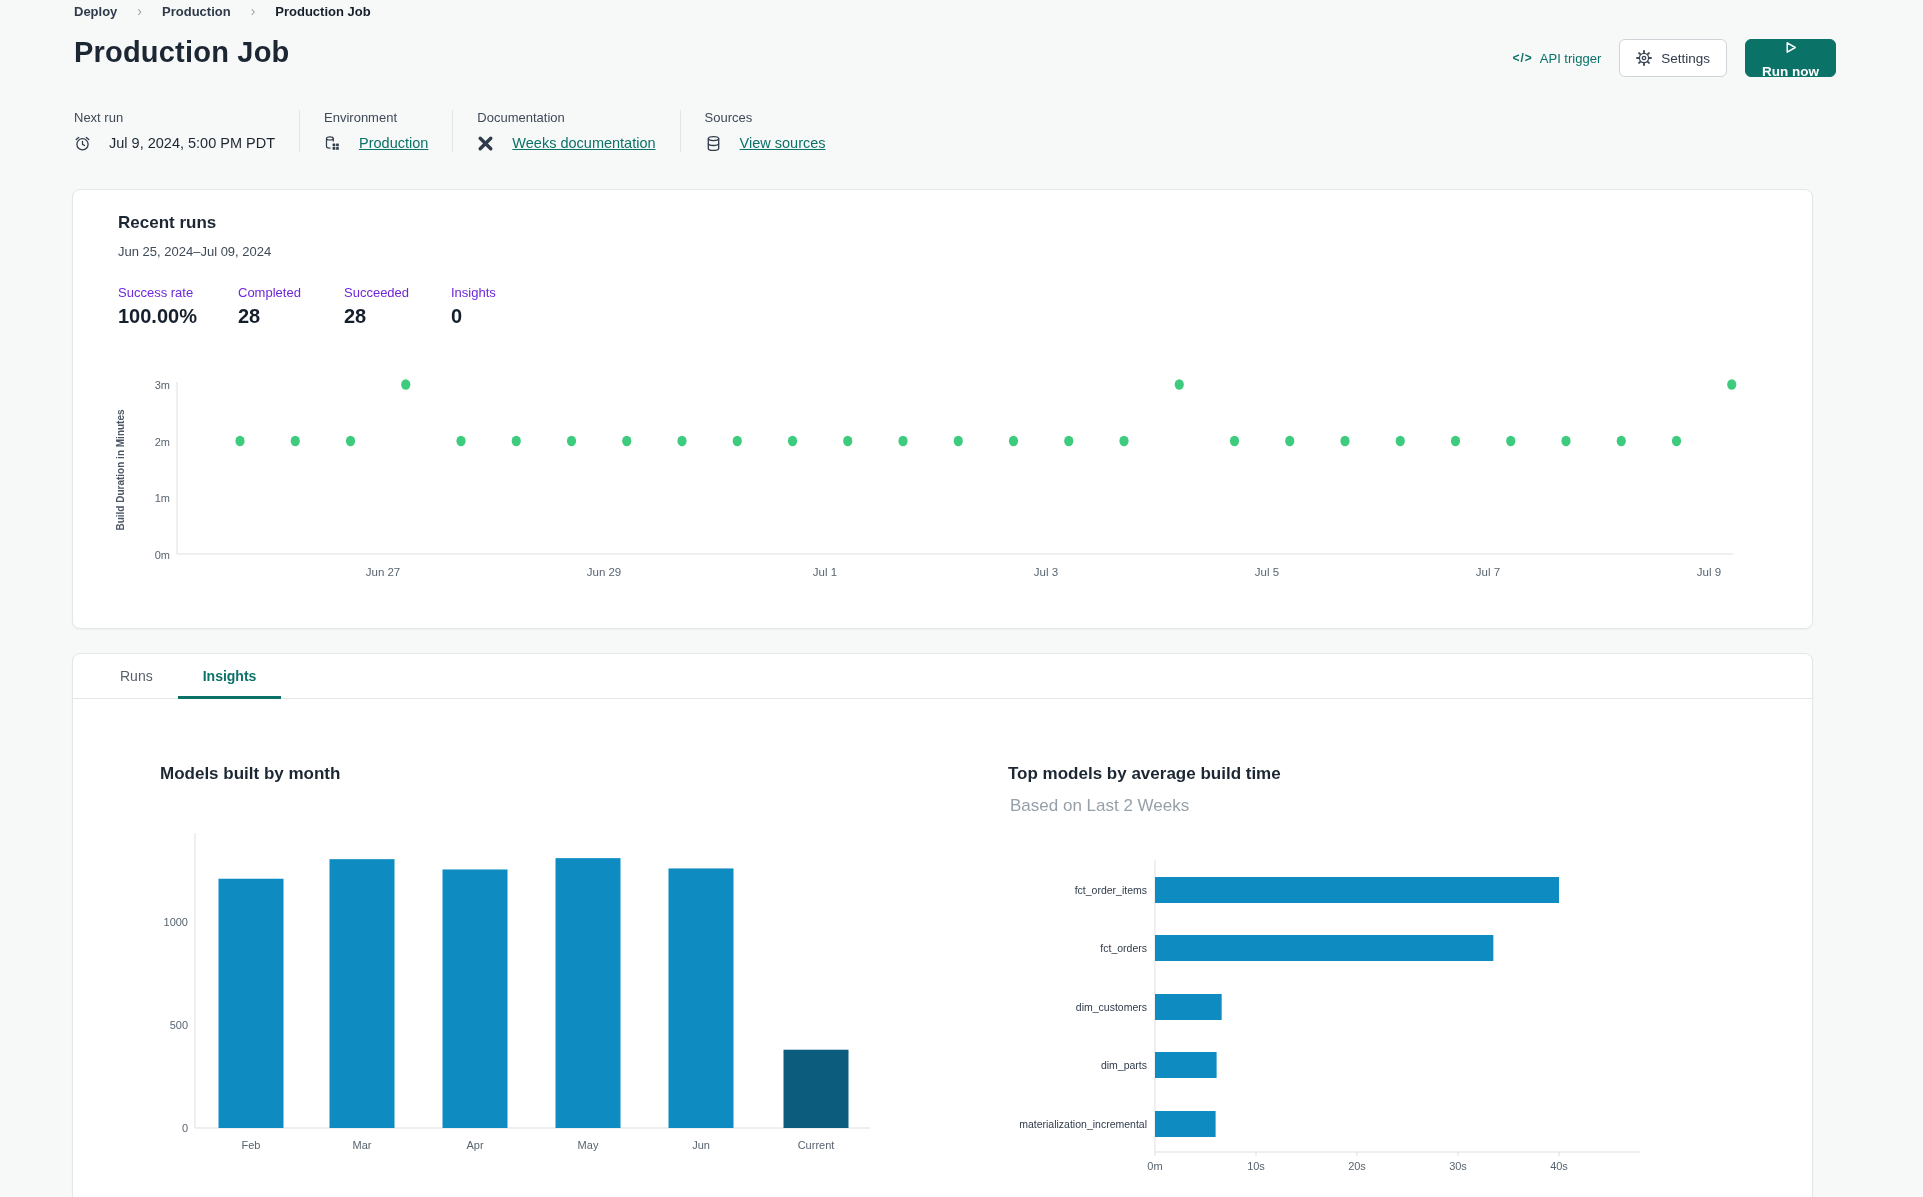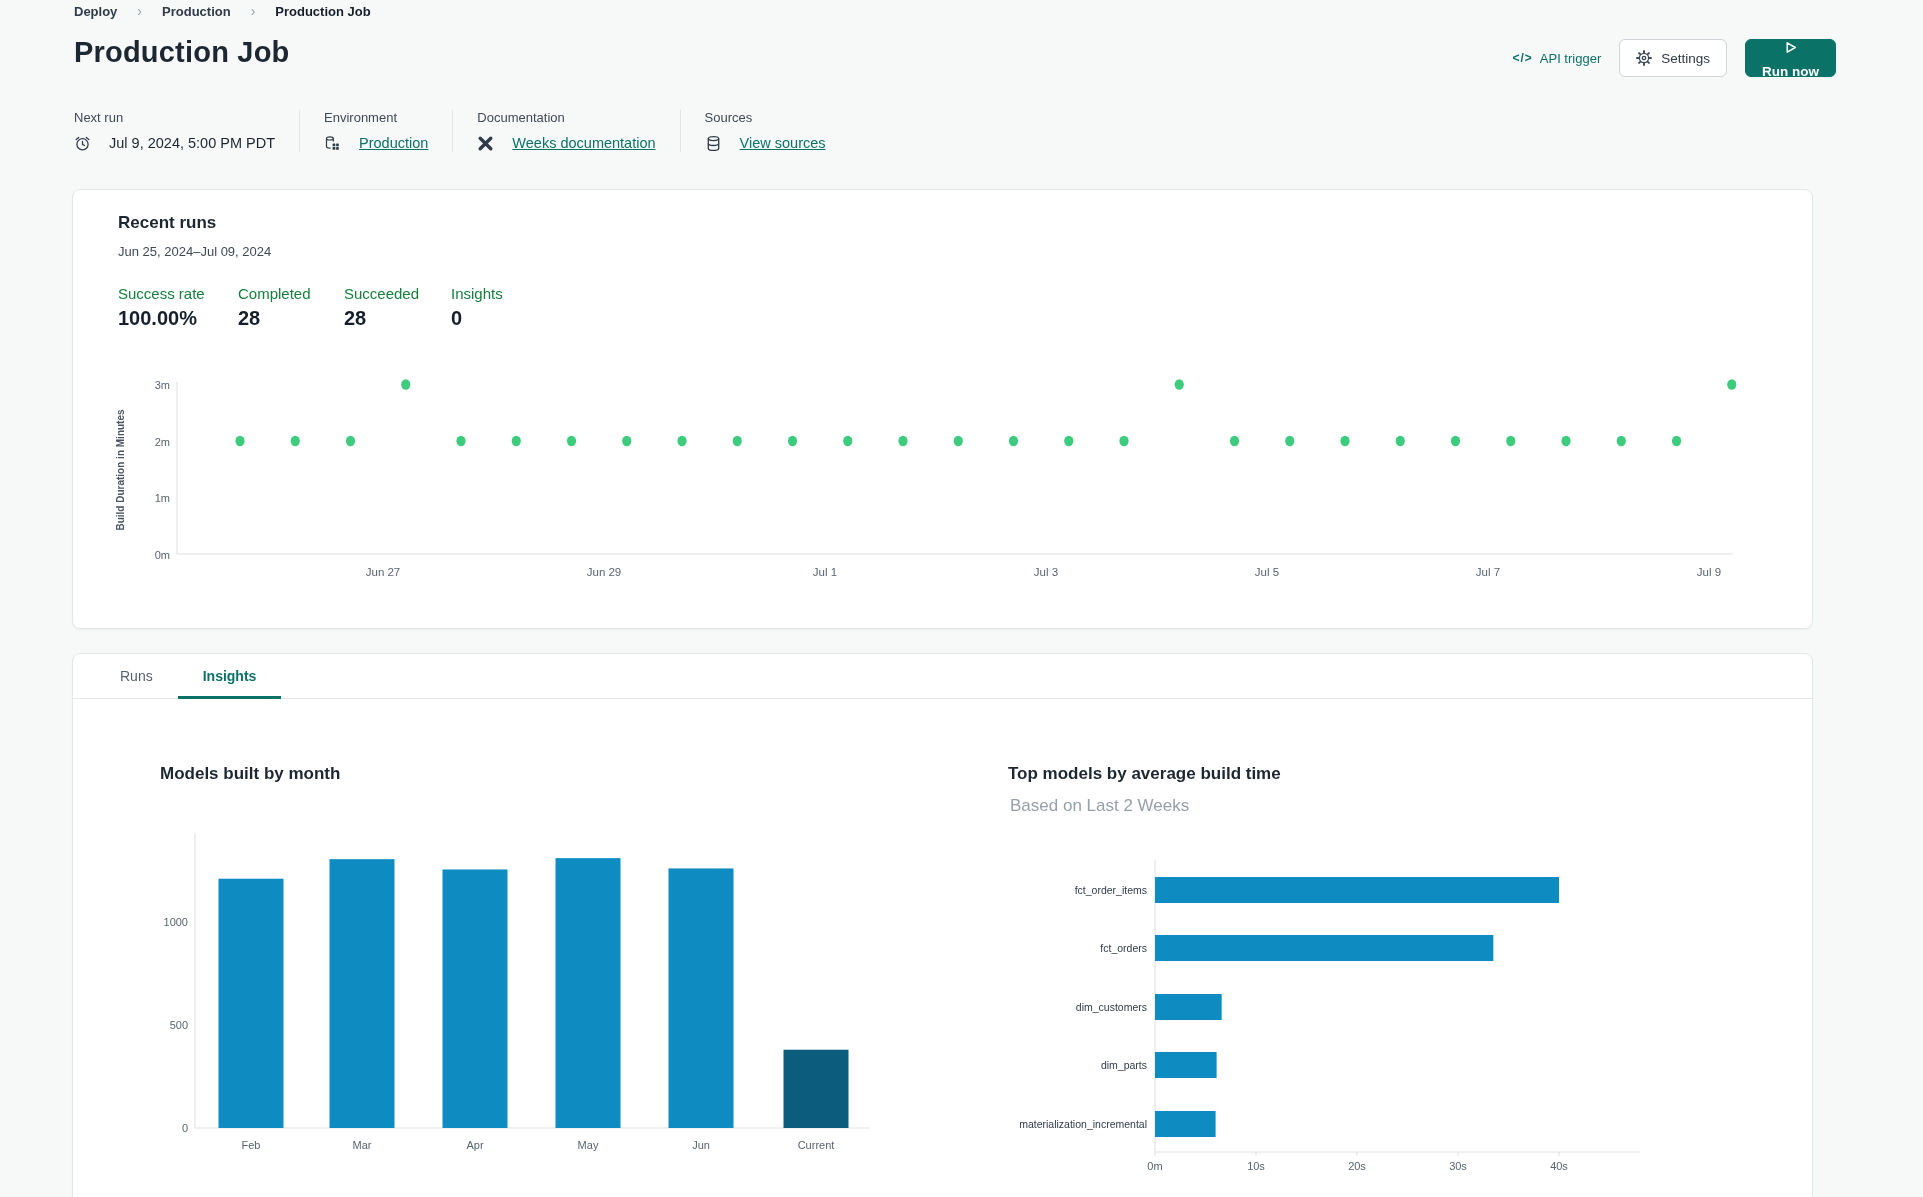--- a/index.html
+++ b/index.html
@@ -38,21 +38,21 @@
   
   .card { background:#fff; border:1px solid #E4E6E9; border-radius:8px; box-shadow:0 1px 2px rgba(20,30,40,.04); }
   .card-recent { left:72px; top:189px; width:1741px; height:440px; }
   .card-insights { left:72px; top:653px; width:1741px; height:560px; }
 
   .recent-title { left:118px; top:213px; font-size:17px; font-weight:700; color:#1C2733; }
   .recent-range { left:118px; top:244px; font-size:13px; color:#3F4A57; }
 
   .stats { left:118px; top:285px; display:flex; }
   .stat { display:flex; flex-direction:column; gap:5px; }
-  .stat-label { font-size:15px; color:#15803d; }
+  .stat-label { font-size:13px; color:#6d28d9; }
   .stat-value { font-size:20px; font-weight:700; color:#16202D; }
   .stat:nth-child(1){ width:120px; } .stat:nth-child(2){ width:106px; } .stat:nth-child(3){ width:107px; }
 
   
   .tab-strip { left:72px; top:653px; width:1741px; height:46px; border-bottom:1px solid #E4E6E9; display:flex; align-items:stretch; padding-left:23px; }
   .tab { display:flex; align-items:center; padding:0 25px; font-size:14px; color:#57616C; cursor:pointer; position:relative; }
   .tab.active { color:#0B7268; font-weight:700; }
   .tab.active::after { content:""; position:absolute; left:0; right:0; bottom:-1px; height:3px; background:#0B7268; }
 
   .insight-title-left { left:160px; top:764px; font-size:17px; font-weight:700; color:#1C2733; }

